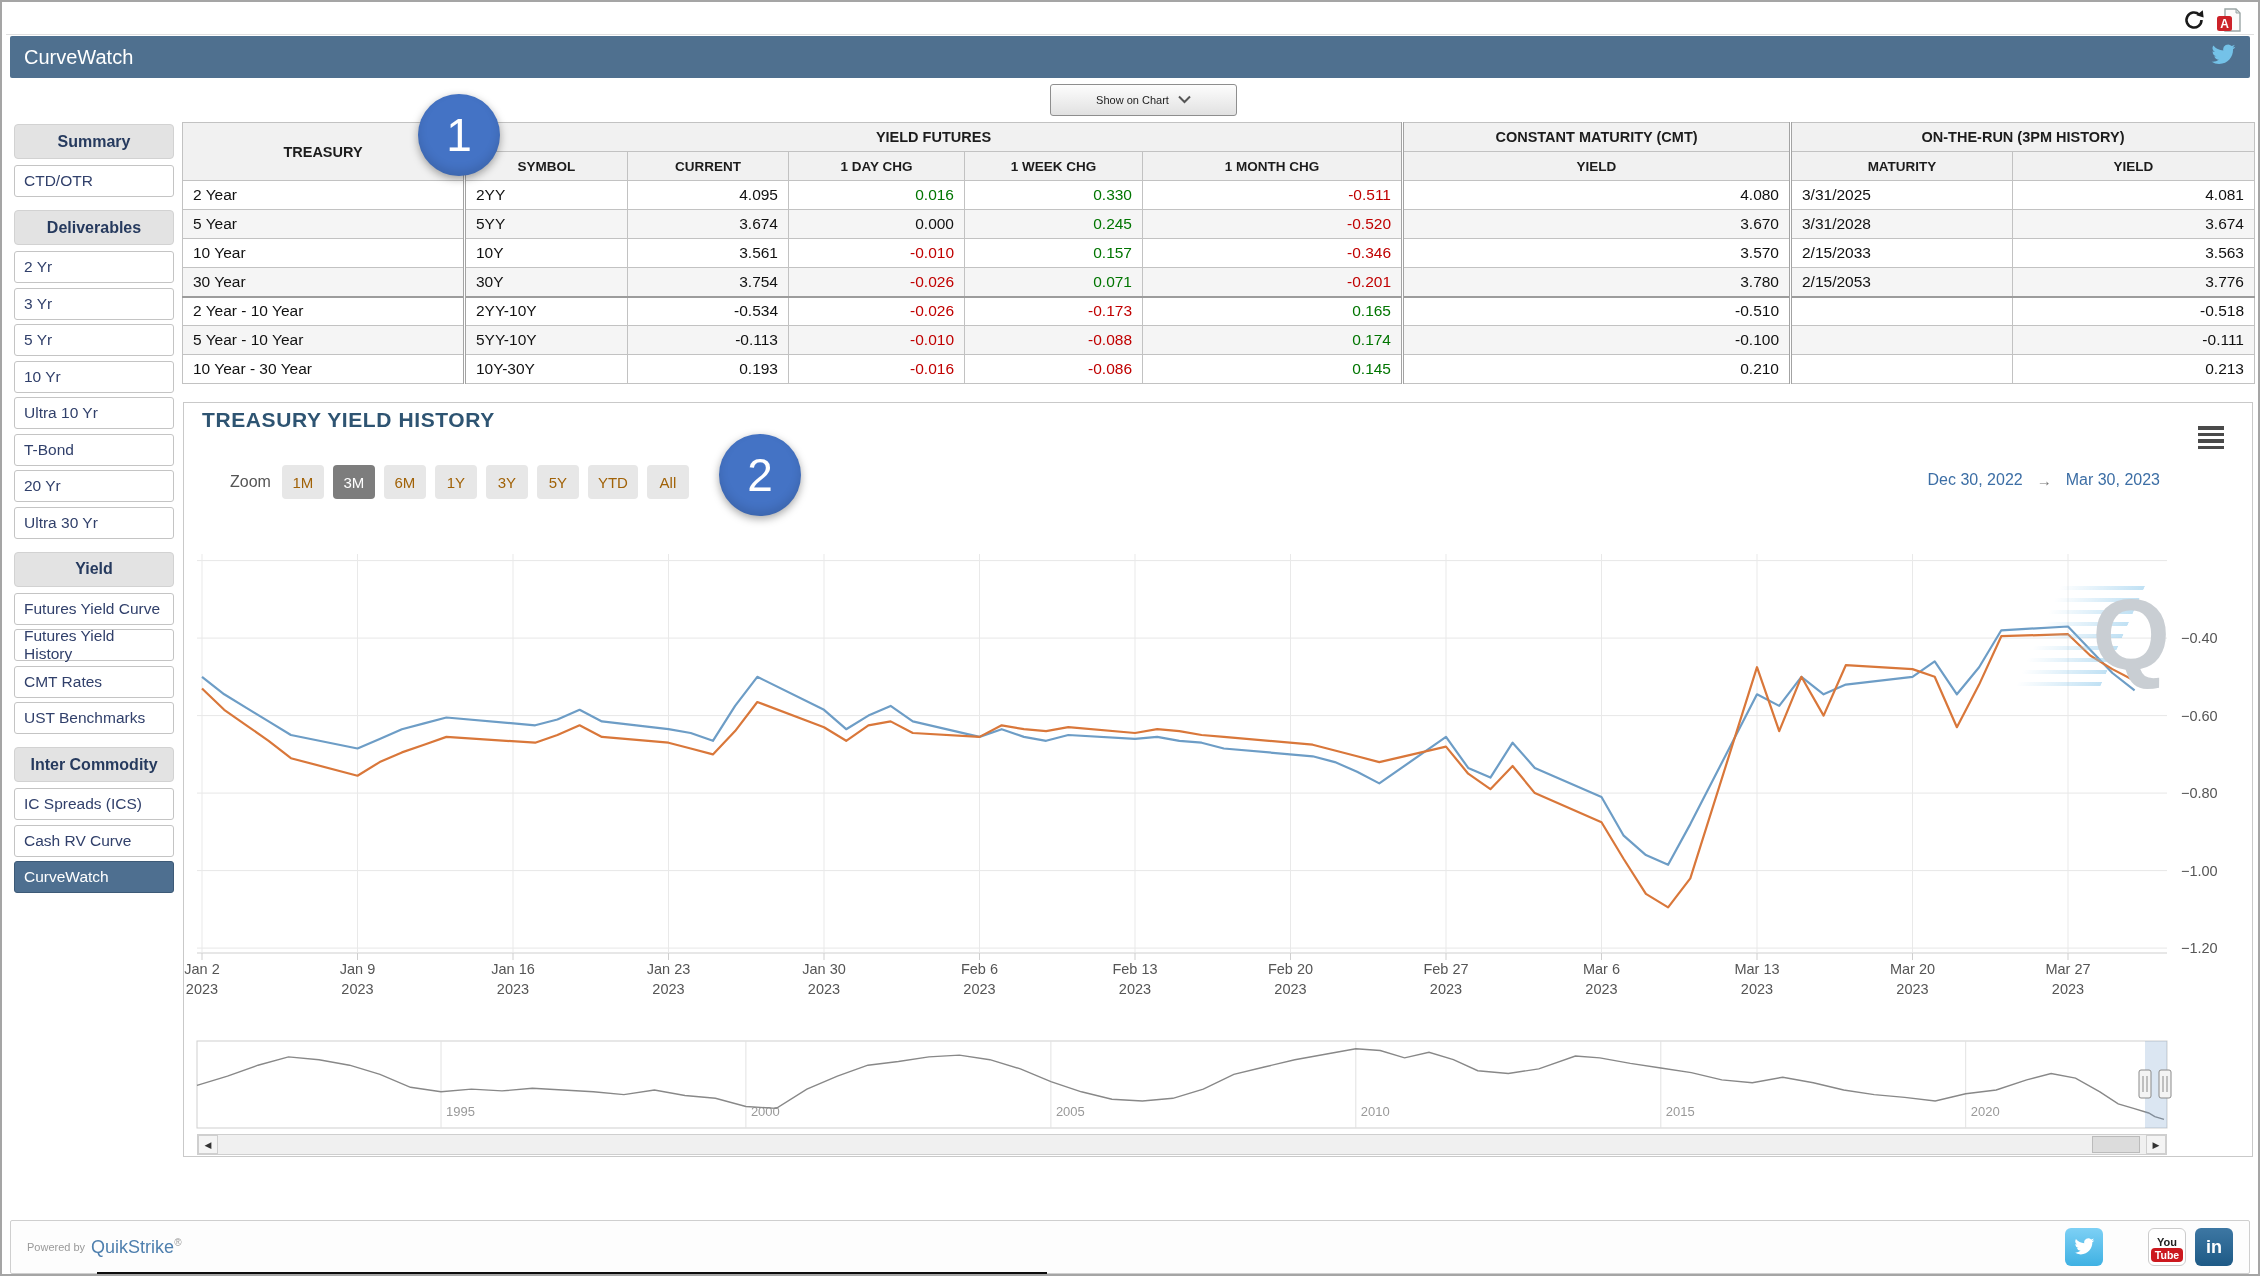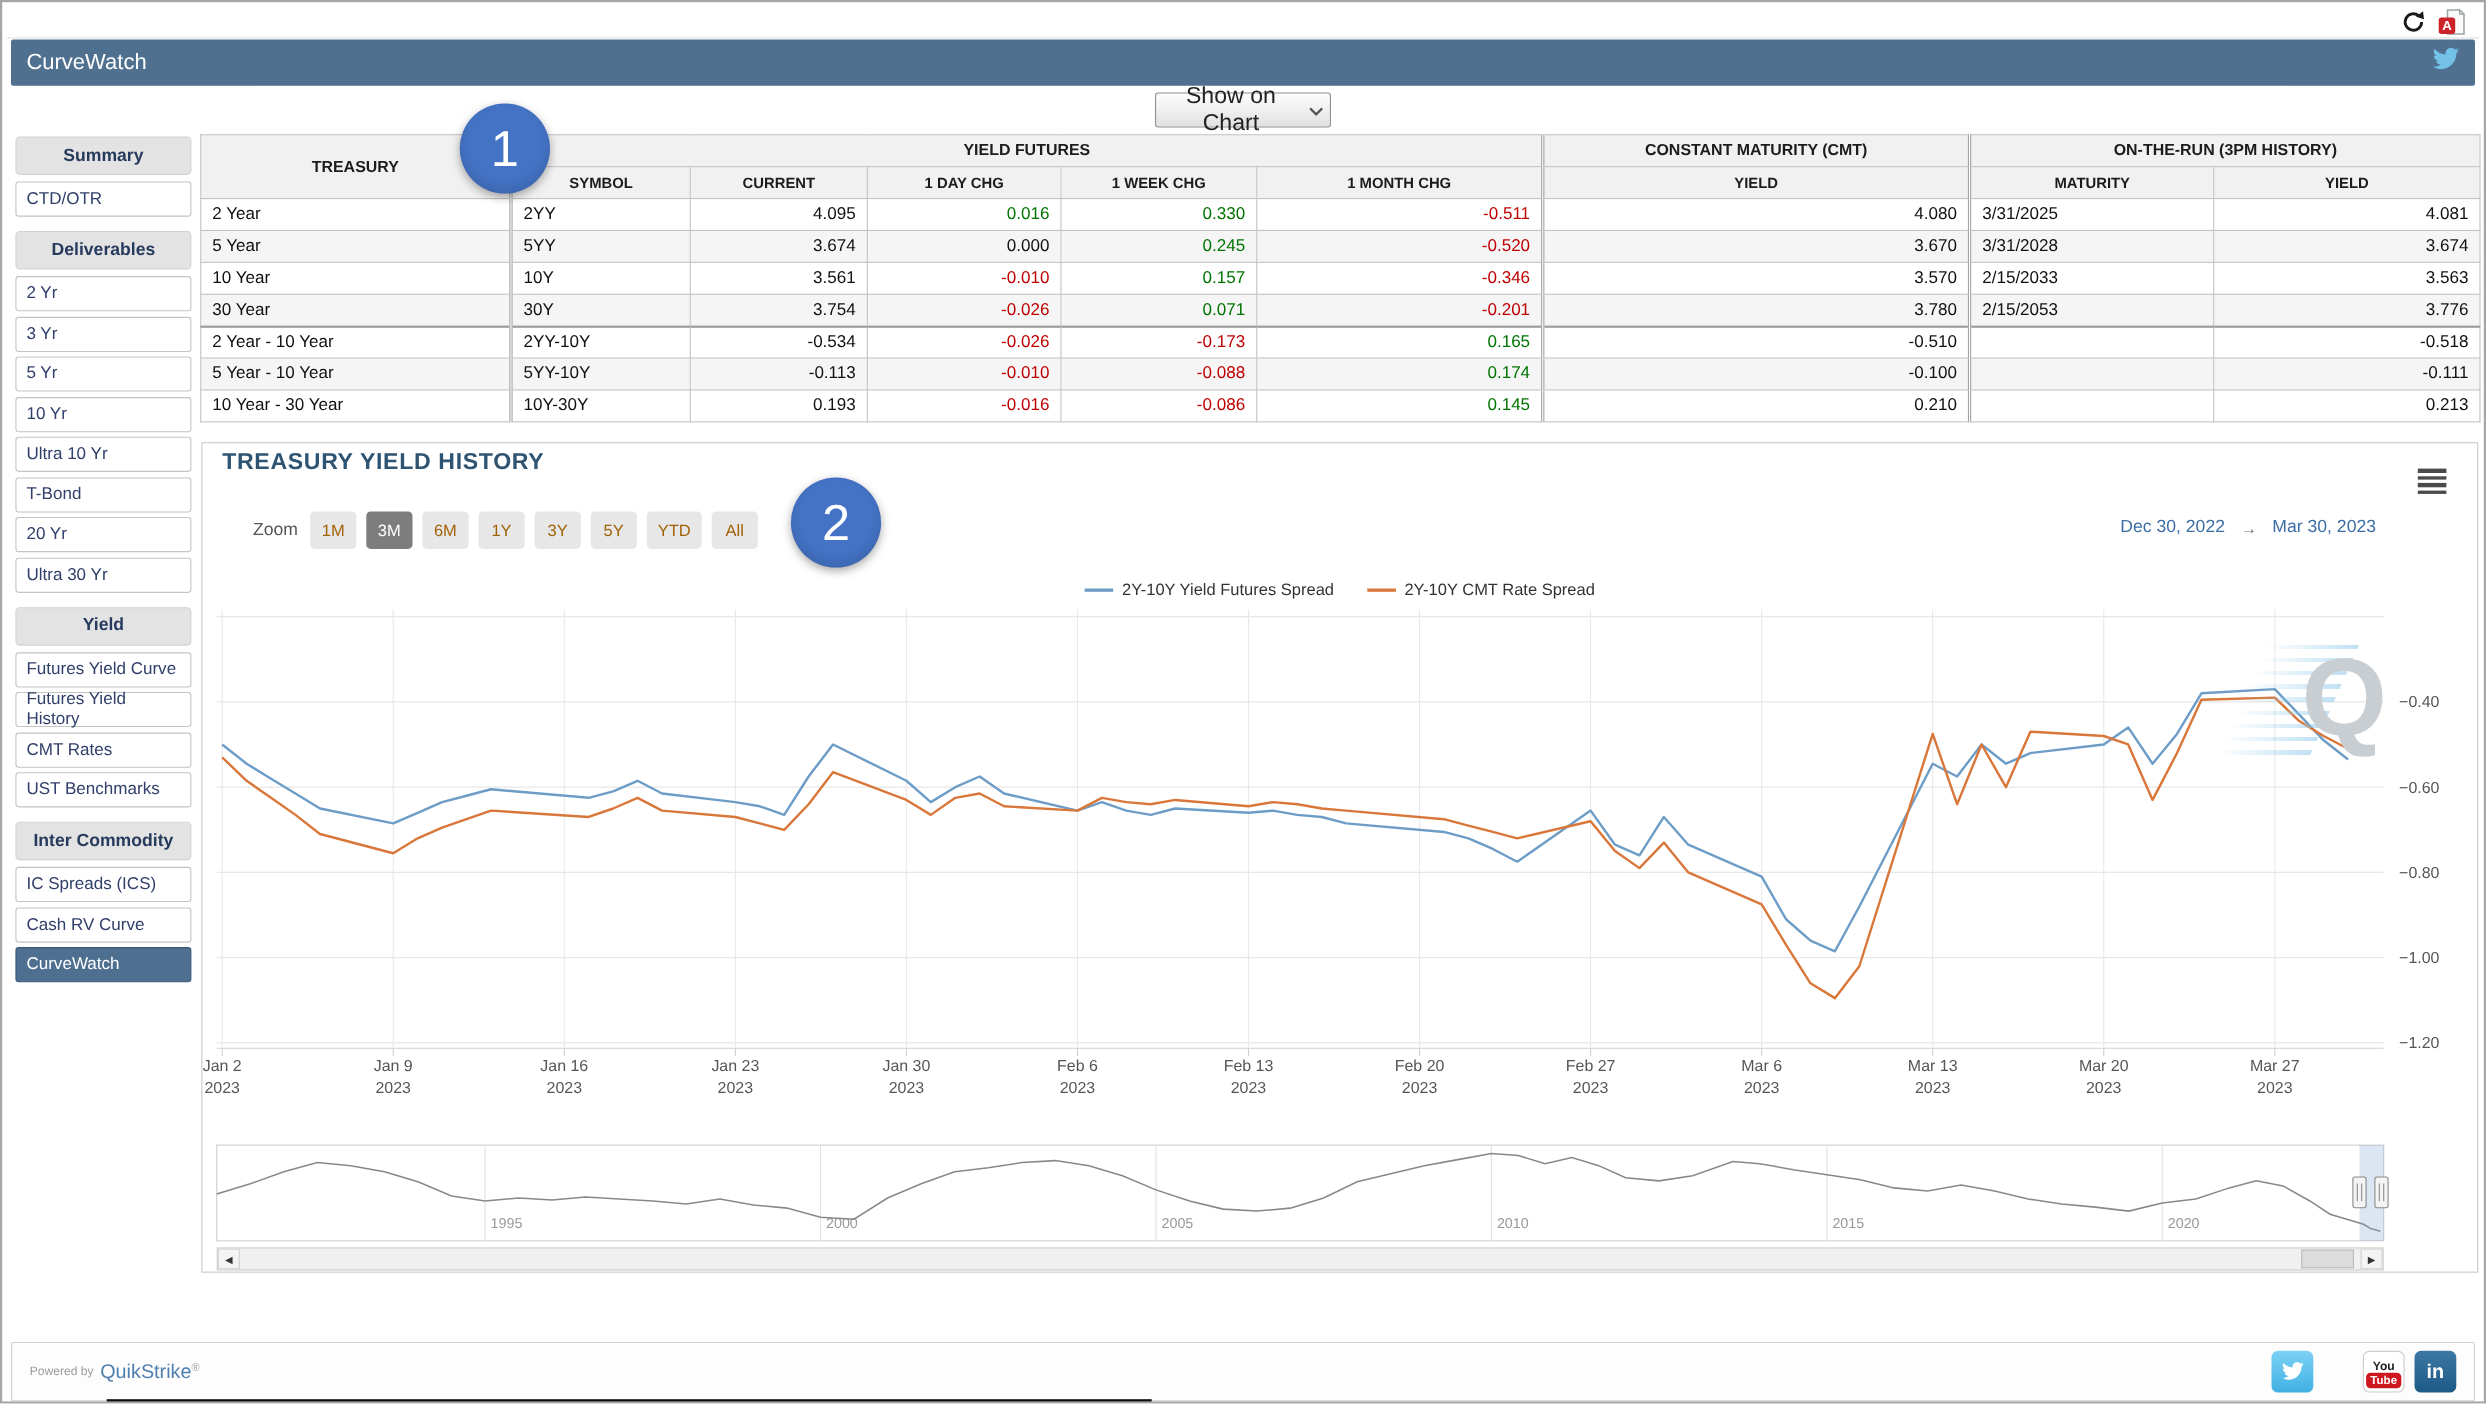--- a/index.html
+++ b/index.html
@@ -6,22 +6,22 @@
   #app{position:relative;width:2260px;height:1276px;background:#fff;border:2px solid #a5a5a5;
        box-sizing:border-box;font-family:"Liberation Sans",sans-serif;overflow:hidden;}
   
   #topstrip{position:absolute;left:4px;top:2px;right:4px;height:30px;background:#fff;border-bottom:1px solid #e0e0e0;}
   #topstrip .icons{position:absolute;right:12px;top:3px;display:flex;gap:10px;align-items:center;}
   
   #titlebar{position:absolute;left:8px;top:34px;right:8px;height:42px;background:#4f708f;border-radius:2px;
             color:#fff;font-size:20px;display:flex;align-items:center;padding:0 14px;box-sizing:border-box;}
   #titlebar .tw{margin-left:auto;}
   
-  #show-chart-btn{position:absolute;left:1048px;top:82px;width:160px;height:32px;border:1px solid #8e8e8e;border-radius:3px;
-    background:linear-gradient(#fdfdfd,#e1e1e1);font-family:"Liberation Sans",sans-serif;font-size:21px;color:#222;
+  #show-chart-btn{position:absolute;left:1048px;top:82px;width:187px;height:32px;border:1px solid #8e8e8e;border-radius:3px;
+    background:linear-gradient(#fdfdfd,#e1e1e1);font-family:"Liberation Sans",sans-serif;font-size:11px;color:#222;
     display:flex;align-items:center;justify-content:center;gap:9px;cursor:pointer;}
   
   #sidebar{position:absolute;left:12px;top:122px;width:160px;}
   .sb-header{height:33px;margin:13px 0 6px;background:#e3e3e3;border:1px solid #d2d2d2;border-radius:4px;
     font-weight:bold;font-size:16px;color:#263a5e;display:flex;align-items:center;justify-content:center;}
   #sidebar .sec:first-child .sb-header{margin-top:0;}
   .sb-item{height:30px;margin-bottom:4.5px;background:#fff;border:1px solid #c4c4c4;border-radius:3px;
     font-size:15.5px;color:#31406b;display:flex;align-items:center;padding:0 9px;cursor:pointer;box-sizing:content-box;}
   .sb-item.sel{background:#4e6f90;border-color:#3d5a77;color:#fff;}
   
@@ -289,30 +289,20 @@
     <span>Mar 30, 2023</span>
   </div>
 
   <div id="hamburger">
     <div></div>
       <div></div>
       <div></div>
       <div></div>
   </div>
 
-  <div id="legend">
-      <span class="legend-item">
-        <span class="dash" style="background: rgb(109, 157, 198);"></span>
-        <span>2Y-10Y Yield Futures Spread</span>
-      </span>
-      <span class="legend-item">
-        <span class="dash" style="background: rgb(217, 119, 58);"></span>
-        <span>2Y-10Y CMT Rate Spread</span>
-      </span>
-    </div>
 
   <svg id="main-chart" style="position:absolute;left:181px;top:545px;" width="2070" height="475">
       <line x1="14" x2="1984" y1="13.6" y2="13.6" stroke="#e7e7e7"></line>
       <line x1="14" x2="1984" y1="91.1" y2="91.1" stroke="#e7e7e7"></line>
       <line x1="14" x2="1984" y1="168.6" y2="168.6" stroke="#e7e7e7"></line>
       <line x1="14" x2="1984" y1="246.1" y2="246.1" stroke="#e7e7e7"></line>
       <line x1="14" x2="1984" y1="323.6" y2="323.6" stroke="#e7e7e7"></line>
       <line x1="14" x2="1984" y1="401.1" y2="401.1" stroke="#e7e7e7"></line>
       <line x1="19.0" x2="19.0" y1="7" y2="405" stroke="#e9e9e9"></line>
       <line x1="19.0" x2="19.0" y1="406" y2="413" stroke="#cfcfcf"></line>

